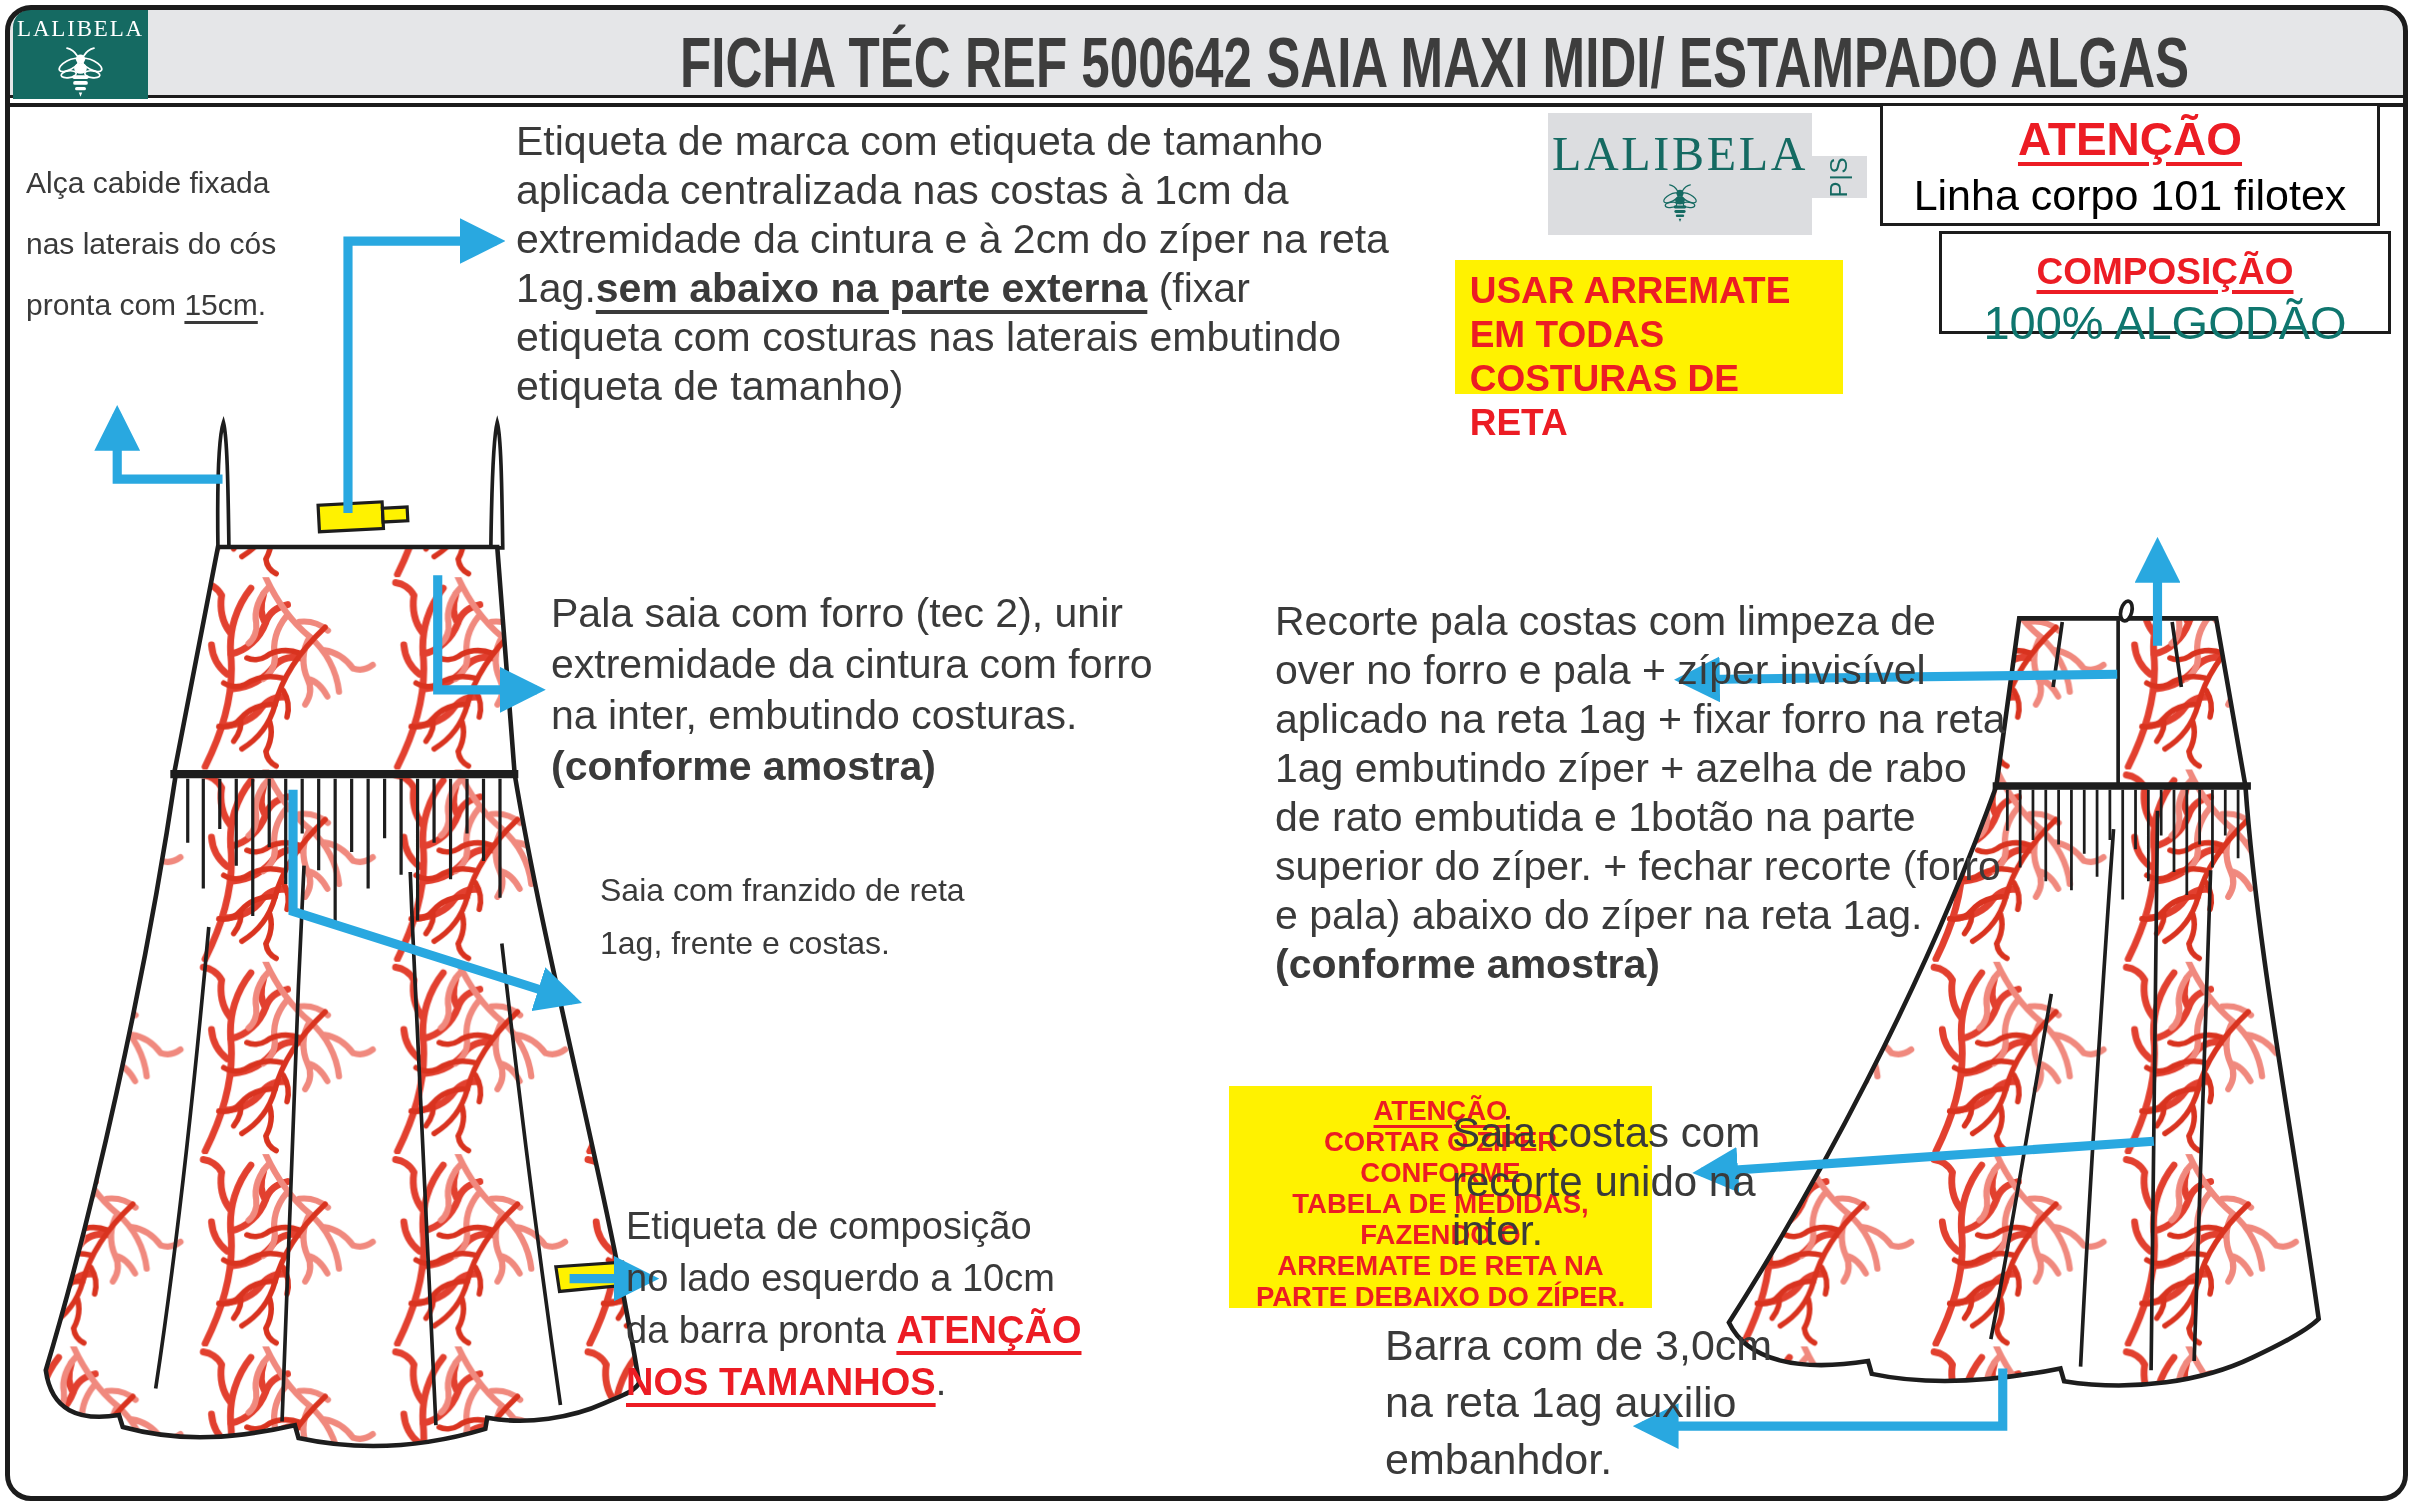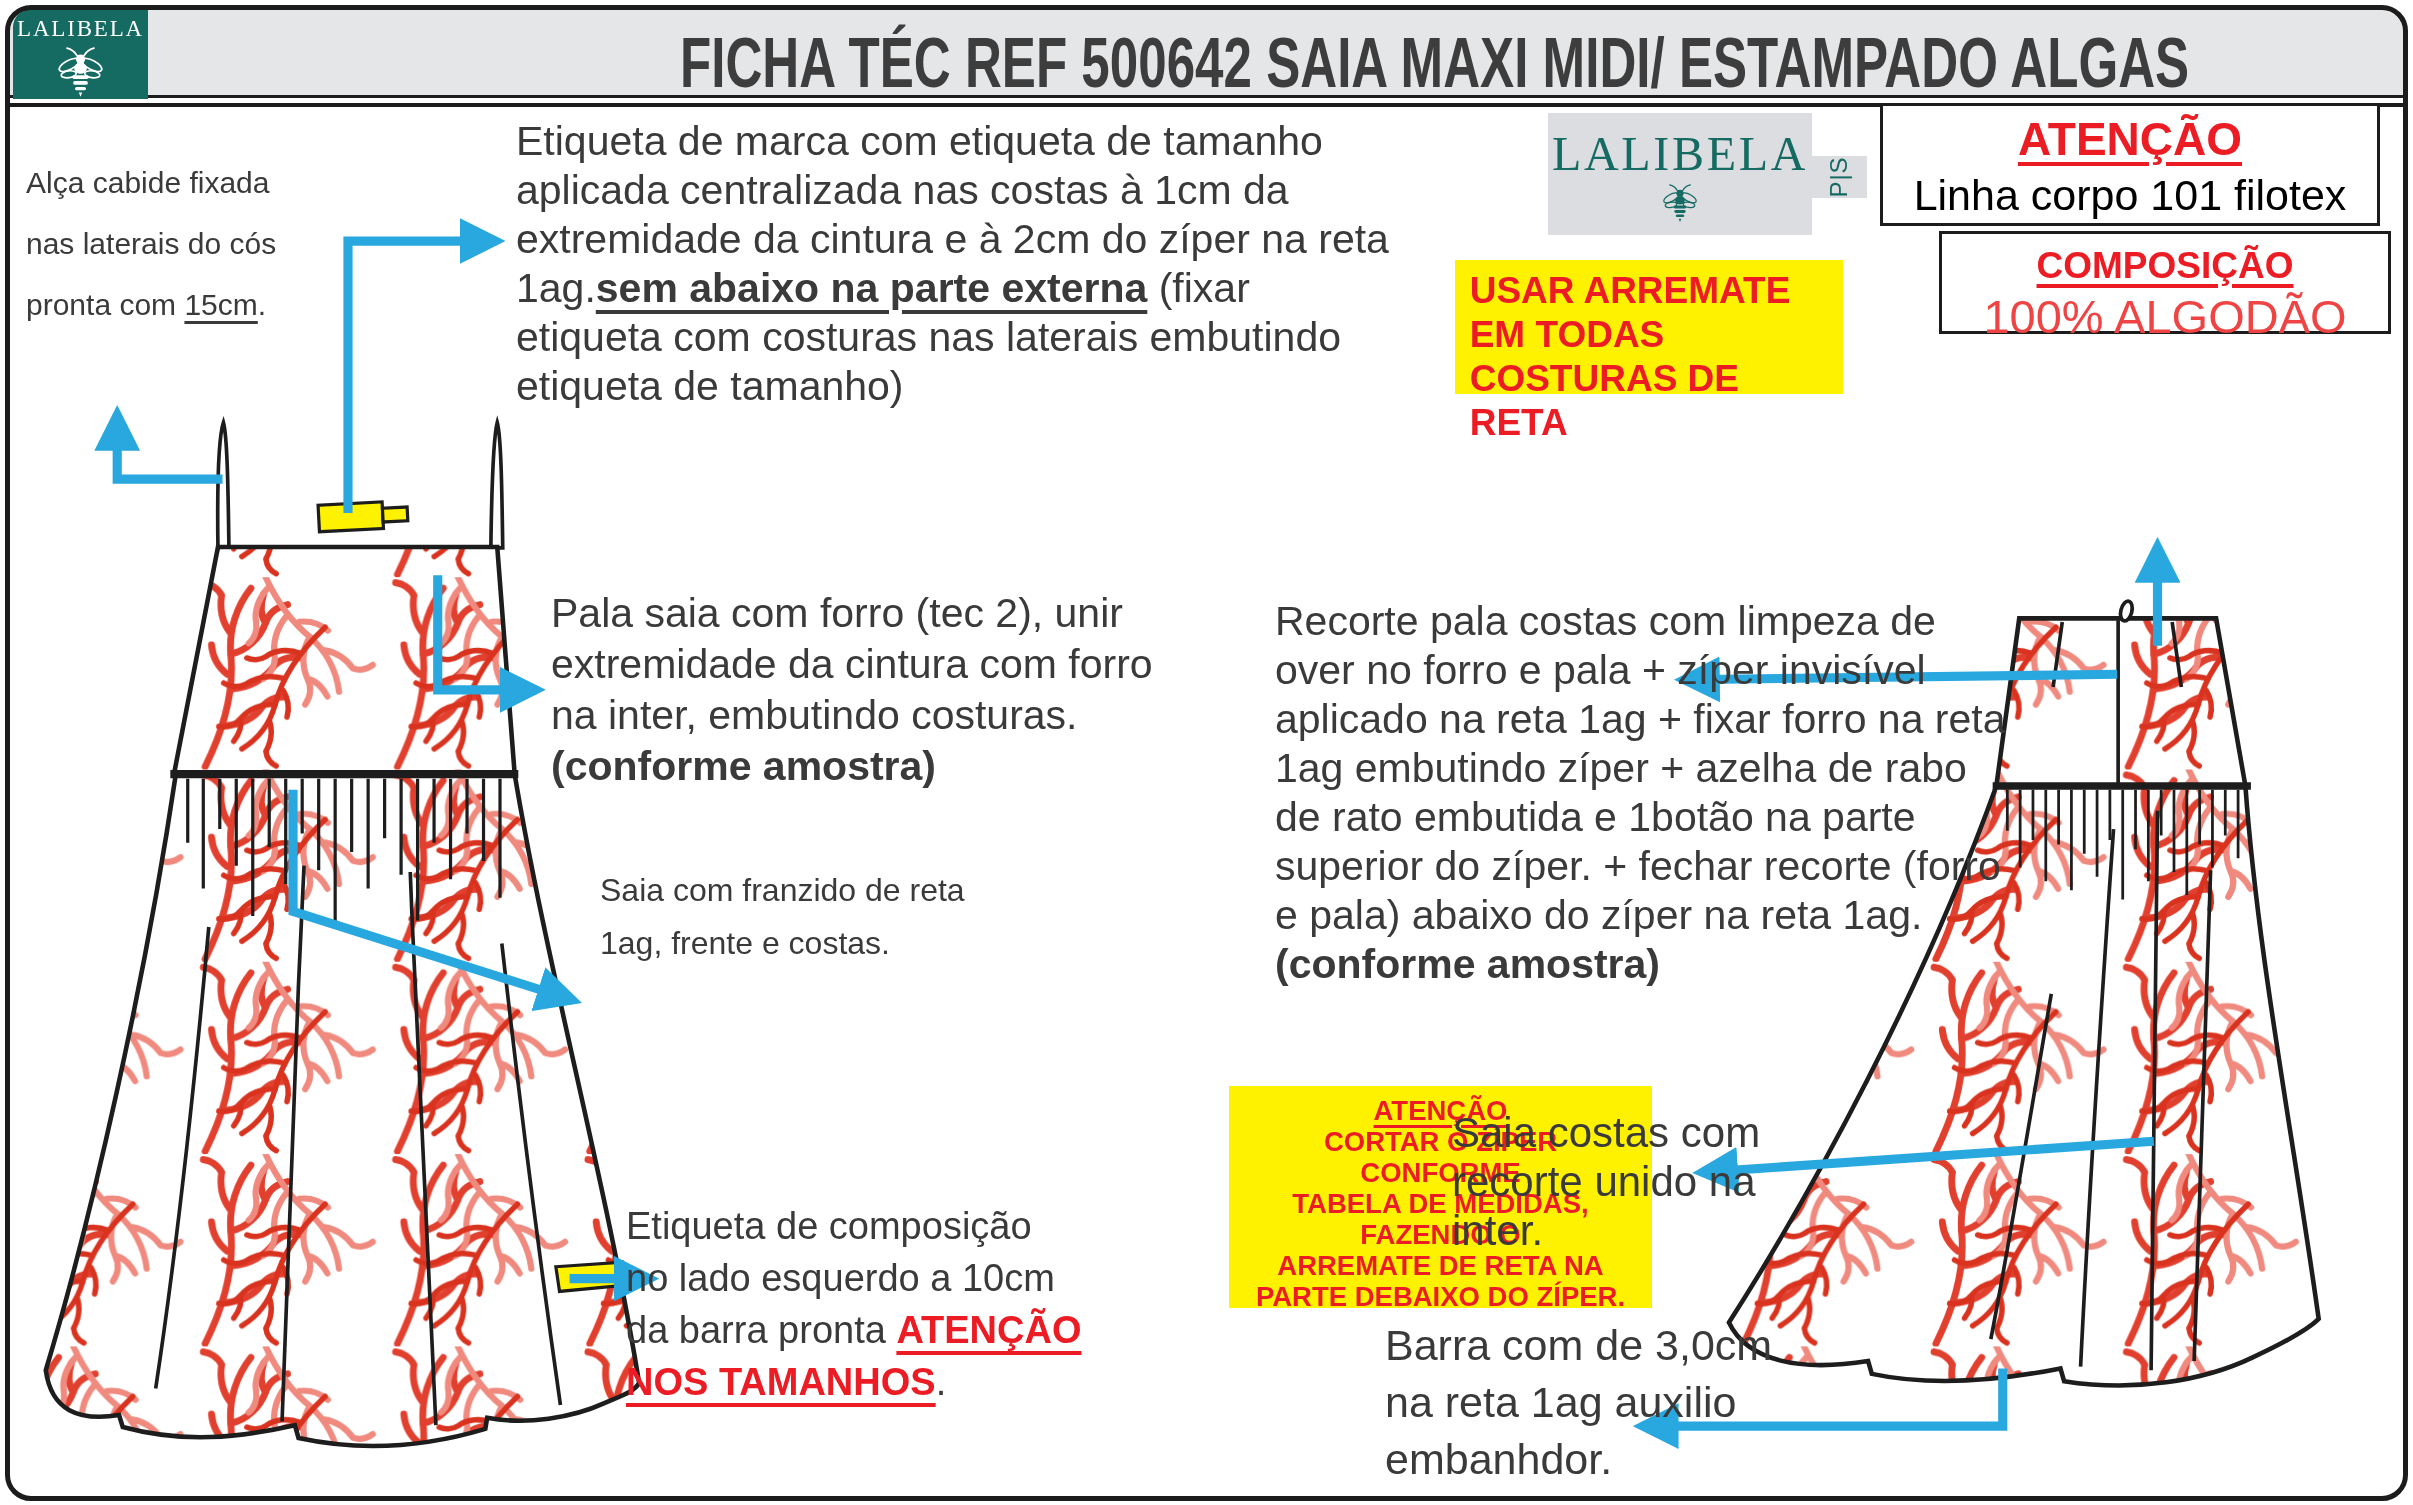--- a/index.html
+++ b/index.html
@@ -37,23 +37,23 @@
   .n-saiacostas{left:1452px;top:1108px;width:348px;font-size:42px;line-height:49px;}
   .n-barra{left:1385px;top:1317px;width:440px;font-size:43px;line-height:57px;}
 
   
   .box{position:absolute;background:#fff;border:3.7px solid #1c1c1c;text-align:center;z-index:3;box-sizing:border-box;}
   .box-atencao{left:1880px;top:103px;width:500px;height:123px;}
   .box-atencao .bt{color:#ec1c24;font-weight:700;font-size:46px;margin-top:5.5px;
       text-decoration:underline;text-decoration-thickness:3.7px;text-underline-offset:7.3px;}
   .box-atencao .bb{color:#000000;font-size:43px;margin-top:5.5px;}
   .box-comp{left:1939px;top:231px;width:452px;height:103px;}
-  .box-comp .bt{color:#ec1c24;font-weight:700;font-size:37px;margin-top:11px;
+  .box-comp .bt{color:#ec1c24;font-weight:700;font-size:37px;margin-top:17px;
       text-decoration:underline;text-decoration-thickness:3.7px;text-underline-offset:6.4px;}
-  .box-comp .bb{color:#ef4444;font-size:47px;margin-top:1.8px;}
+  .box-comp .bb{color:#0f766e;font-size:47px;margin-top:1.8px;}
 
   .ybox{position:absolute;background:#fff200;z-index:3;color:#ec1c24;font-weight:700;box-sizing:border-box;}
   .ybox-usar{left:1455px;top:260px;width:388px;height:134px;font-size:37px;line-height:44px;
              padding:9.2px 0 0 14.7px;text-align:left;}
   .ybox-attn2{left:1229px;top:1086px;width:423px;height:222px;text-align:center;
               font-size:27.5px;line-height:31px;padding-top:9.2px;}
   .ybox-attn2 .t{text-decoration:underline;text-decoration-thickness:2.7px;text-underline-offset:4.6px;}
 
   
   .logo2{position:absolute;left:1548px;top:113px;width:264px;height:122px;background:#dcdde0;

